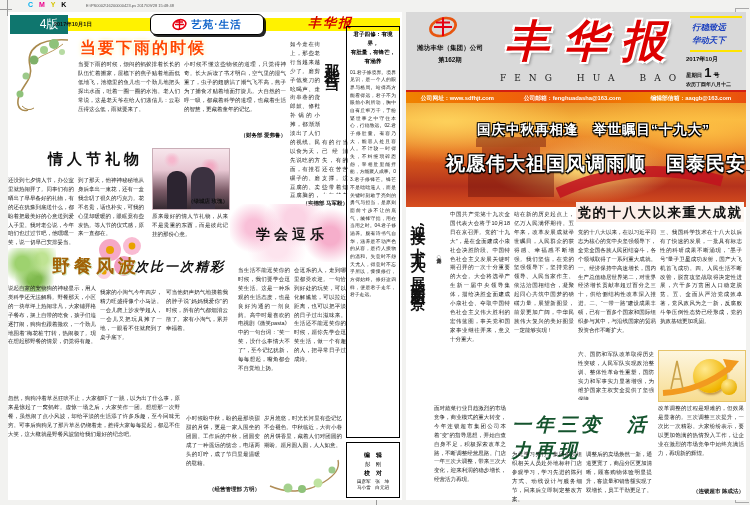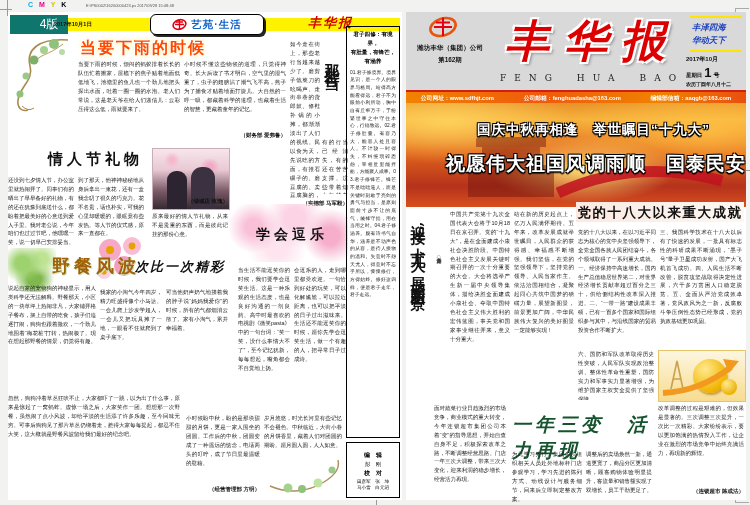--- a/index.html
+++ b/index.html
@@ -166,21 +166,21 @@
     <div class="abs" style="left:2px;top:32px;width:84px;text-align:center;">
       <div style="font-size:6.6px;font-weight:bold;color:#111;">潍坊丰华（集团）公司</div>
       <div style="font-size:6.4px;font-weight:bold;color:#111;margin-top:3px;">第162期</div>
     </div>
     <div class="abs serif" style="left:88px;top:0px;width:196px;text-align:center;font-size:44px;font-weight:900;font-style:italic;
          letter-spacing:14px;color:#dd0000;white-space:nowrap;
          text-shadow:-2px -2px 0 #fff,2px -2px 0 #fff,-2px 2px 0 #fff,2px 2px 0 #fff,3px 3px 3px rgba(0,0,0,.35);">丰华报</div>
     <div class="abs serif" style="left:88px;top:60px;width:196px;text-align:center;font-size:9px;letter-spacing:8px;color:#222;">FENG　HUA　BAO</div>
     <div class="abs" style="left:284px;top:4px;width:52px;height:2px;background:#ffe400;"></div>
     <div class="abs serif" style="left:286px;top:9px;font-size:8.4px;font-weight:bold;font-style:italic;color:#1a3fbf;line-height:1.5;">
-      <div>丰泽四海</div>
+      <div>行稳致远</div>
       <div>华动天下</div>
     </div>
     <div class="abs" style="left:284px;top:38px;width:52px;height:2px;background:#ffe400;"></div>
     <div class="abs" style="left:280px;top:43px;width:58px;color:#111;">
       <div style="font-size:6px;font-weight:bold;">2017年10月</div>
       <div style="display:flex;align-items:baseline;gap:2px;margin-top:1px;">
         <span style="font-size:5.4px;font-weight:bold;">星期日</span>
         <span style="font-size:13px;font-weight:bold;">1</span>
         <span style="font-size:6px;font-weight:bold;">号</span>
       </div>

